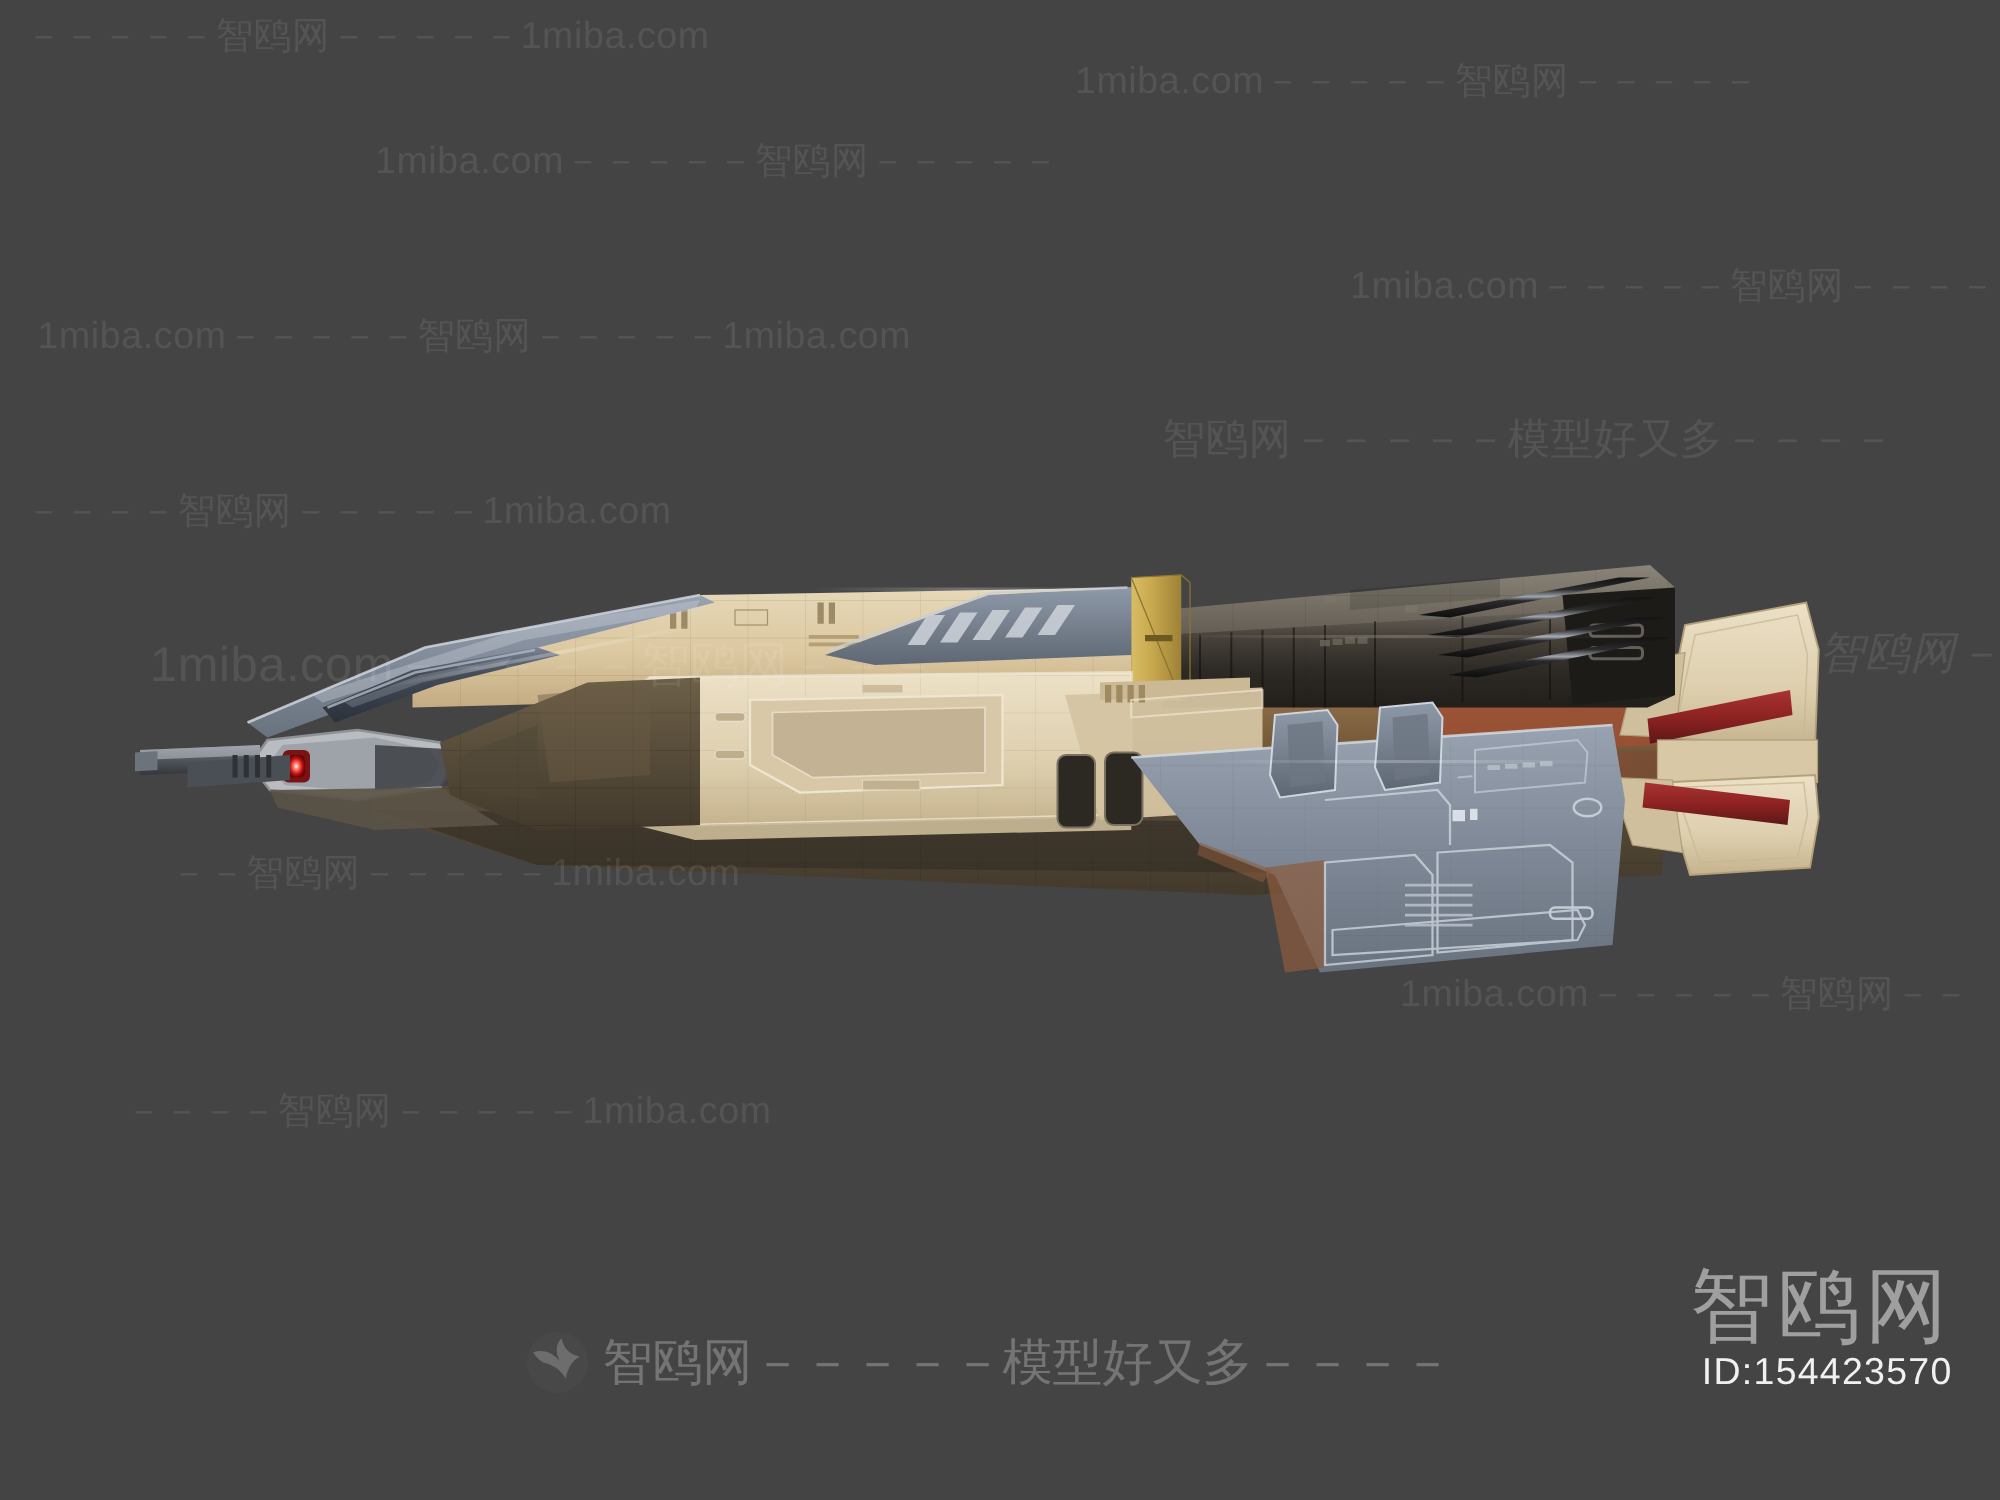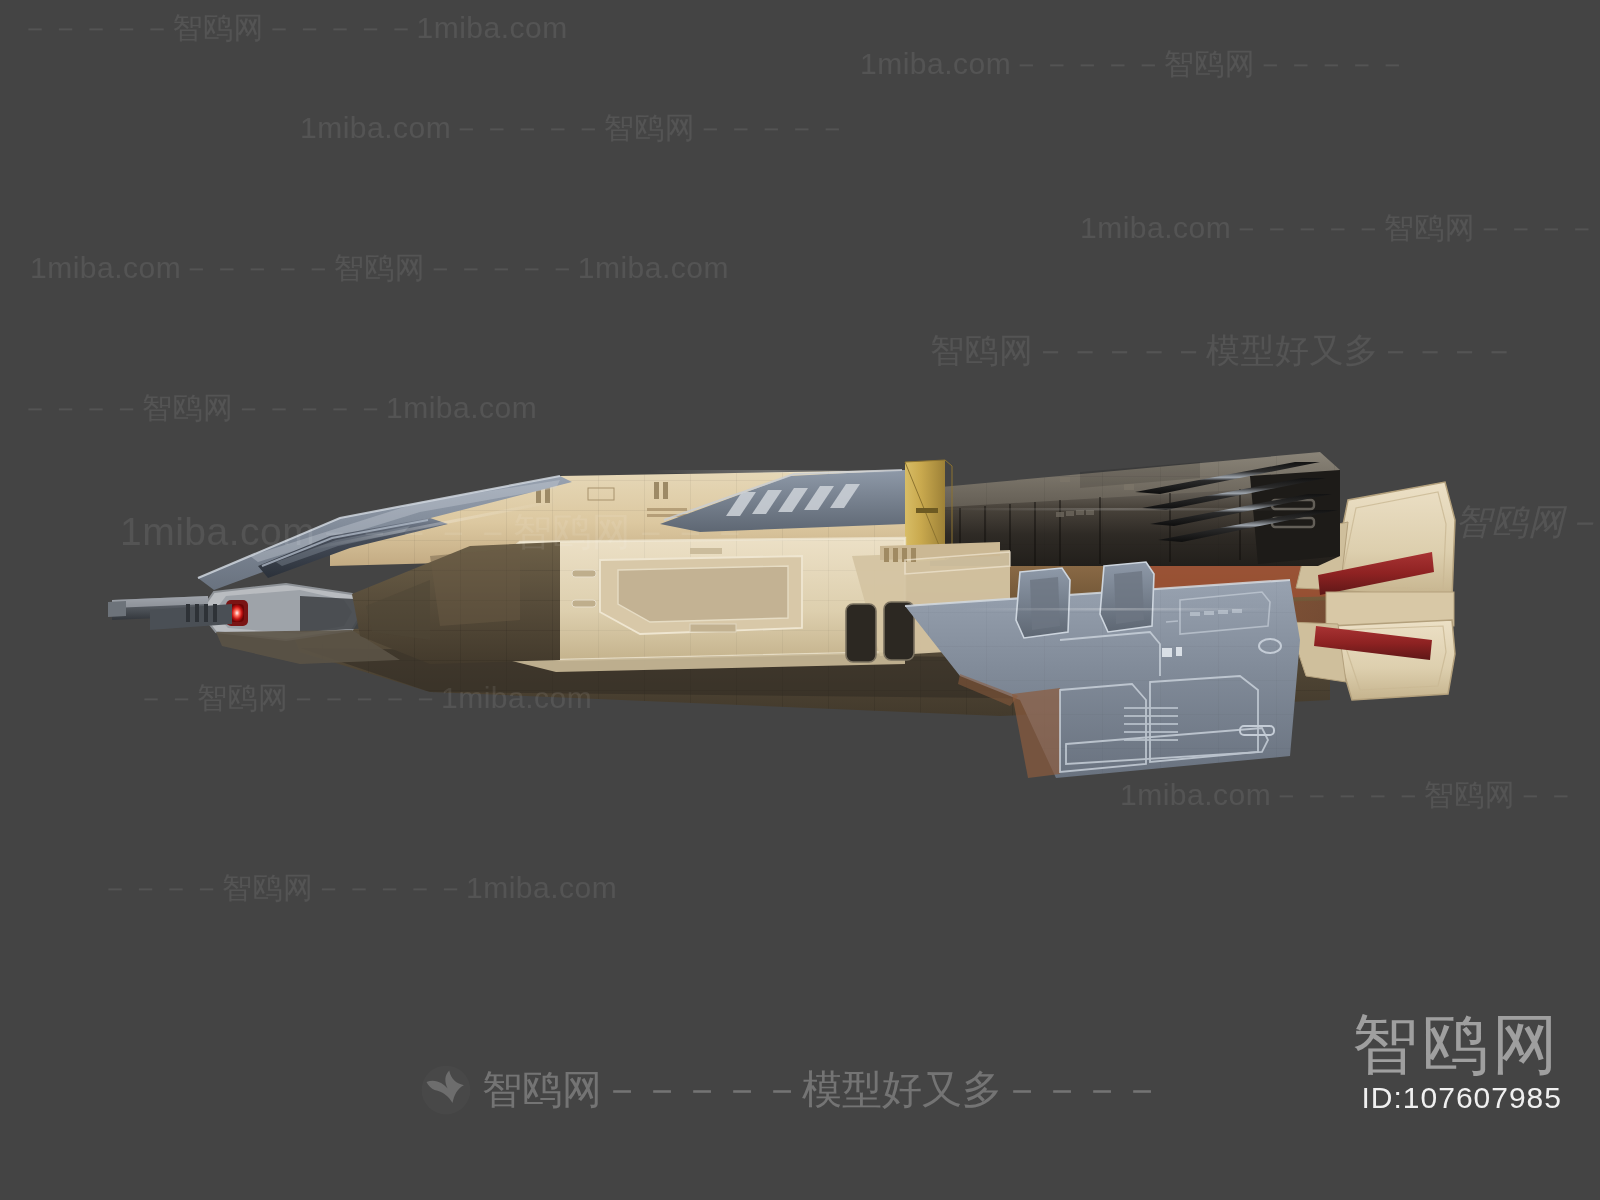--- a/index.html
+++ b/index.html
@@ -394,16 +394,16 @@
   <div class="footer-brand">
     <svg class="gull" viewBox="0 0 64 64">
       <circle cx="32" cy="32" r="30" fill="rgba(255,255,255,0.05)"></circle>
       <path d="M8 22 C20 18 28 24 34 30 C30 22 30 14 36 8 C38 18 44 24 54 26 C46 30 42 38 40 48 C36 40 28 34 18 32 C14 30 10 26 8 22 Z" fill="rgba(225,225,225,0.55)"></path>
     </svg>
     <span><span>智鸥网</span><span>－－－－－模型好又多－－－－</span></span>
   </div>
 
   <div class="corner-brand">
     <div class="cb-cn">智鸥网</div>
-    <div class="cb-id"><span>ID:</span><span>107607985</span></div>
+    <div class="cb-id"><span>ID:</span><span>154423570</span></div>
   </div>
 
 </div>
 
 </body></html>

